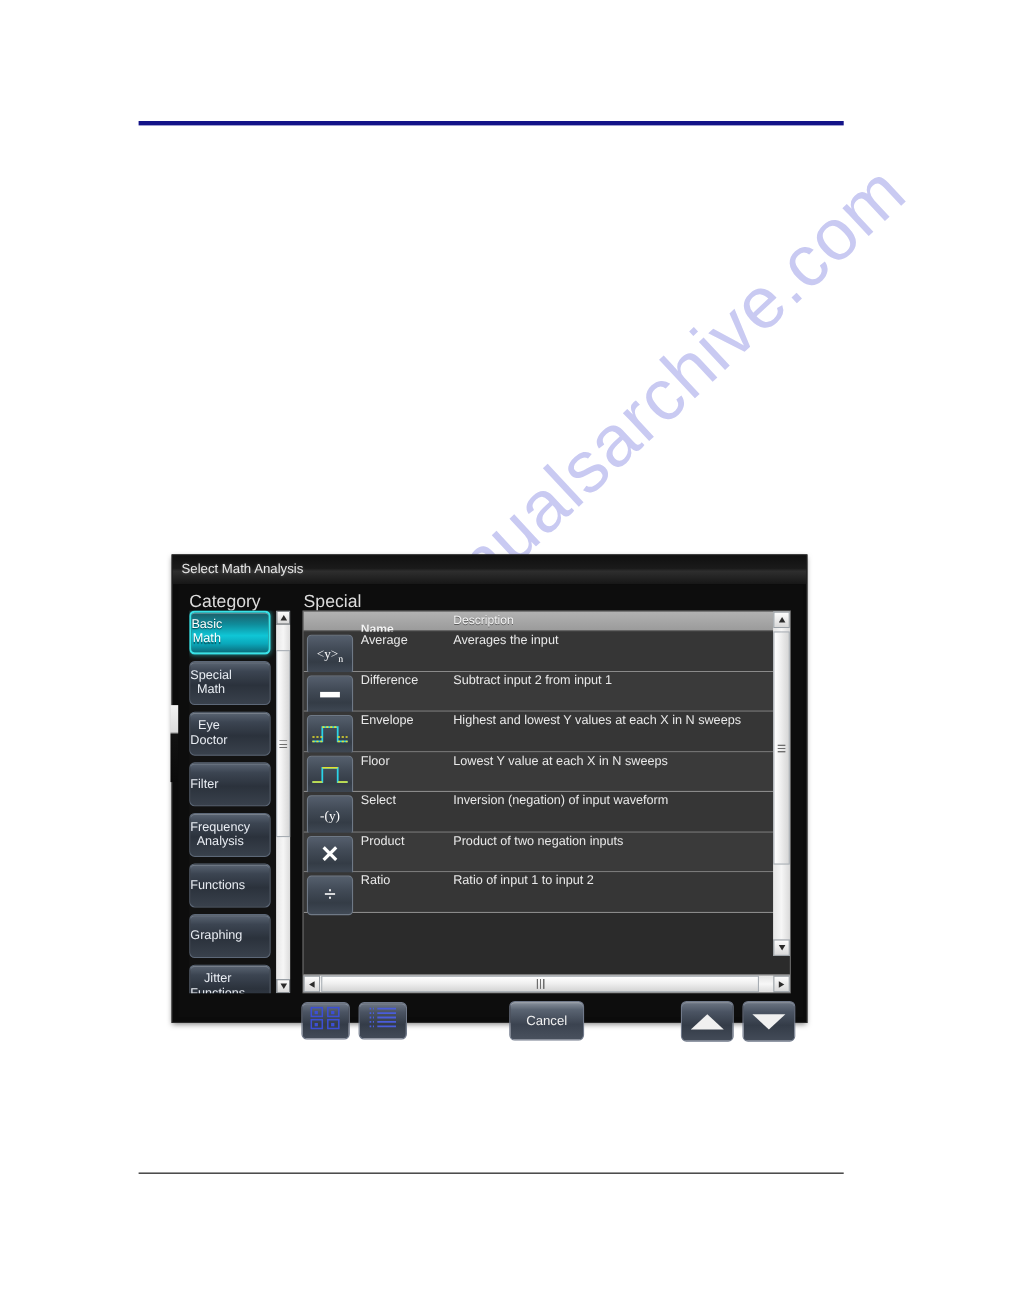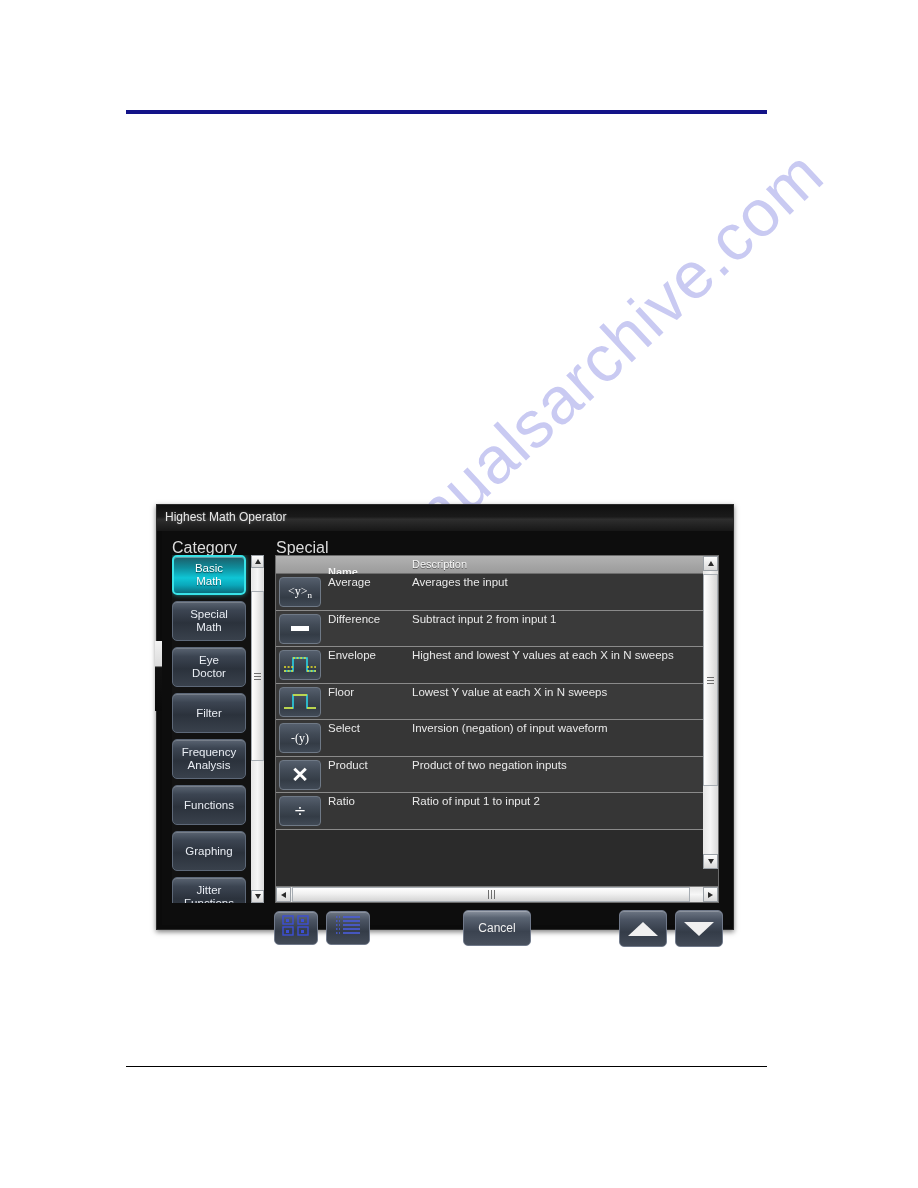--- a/index.html
+++ b/index.html
@@ -128,21 +128,21 @@
     height: 40px;
     margin-bottom: 6px;
     border-radius: 5px;
     border: 1px solid #5d6878;
     background: linear-gradient(to bottom, #5a6472 0%, #3c4552 22%, #2b323c 55%, #39414c 100%);
     color: #e9edf3;
     font-size: 11.5px;
     line-height: 13px;
     display: flex;
     align-items: center;
-    justify-content: center;
+    justify-content: flex-start;
     text-align: center;
     box-sizing: border-box;
     box-shadow: inset 0 1px 0 rgba(255,255,255,0.18);
   }
   .cat-btn.selected {
     border: 2px solid #38e3e8;
     background: linear-gradient(to bottom, #1c5d68 0%, #0f8d9c 30%, #0fc6d6 58%, #0aa8bb 78%, #0b6d7c 100%);
     color: #ffffff;
     text-shadow: 0 1px 1px rgba(0,0,0,0.55);
     box-shadow: 0 0 5px rgba(56,227,232,0.55), inset 0 1px 0 rgba(255,255,255,0.35);
@@ -262,21 +262,21 @@
     background: #3a3a3a;
     box-sizing: border-box;
   }
   .choice-row:nth-child(odd) { background: #363636; }
 
   .op-icon {
     position: absolute;
     left: 3px;
     top: 3px;
     width: 42px;
-    height: 30px;
+    height: 36px;
     border-radius: 4px;
     border: 1px solid #6f7986;
     background: linear-gradient(to bottom, #555f6d 0%, #424b57 35%, #343c46 70%, #414a56 100%);
     box-sizing: border-box;
     display: flex;
     align-items: center;
     justify-content: center;
     overflow: hidden;
   }
   .op-icon .glyph-txt {
@@ -402,21 +402,21 @@
 </head>
 <body>
 
 <div class="page-rule-top"></div>
 <div class="page-rule-bottom"></div>
 <div class="watermark">manualsarchive.com</div>
 
 <div class="dialog">
 
   <div class="title-bar">
-    <div class="title-text">Highest Math Operator</div>
+    <div class="title-text">Select Math Analysis</div>
   </div>
 
   <div class="dialog-body">
 
     <div class="edge-sliver"></div>
 
     <div class="group-label label-category">Category</div>
     <div class="group-label label-choices">Special</div>
 
     <div class="category-panel">

